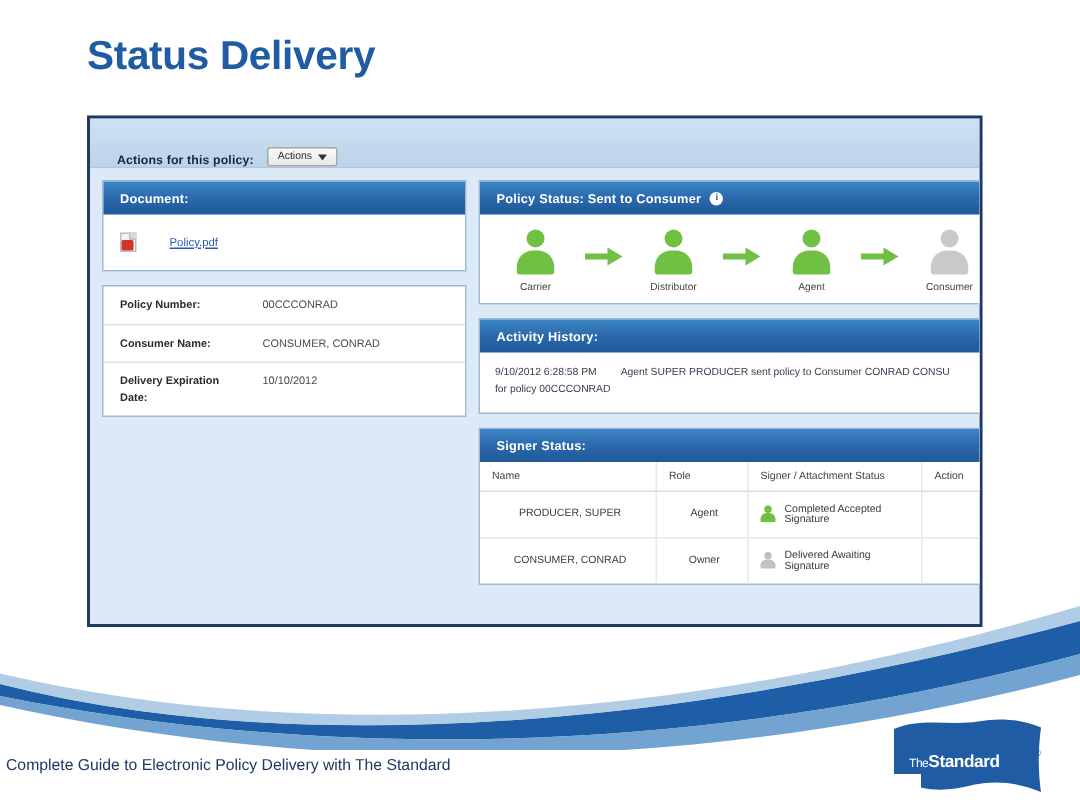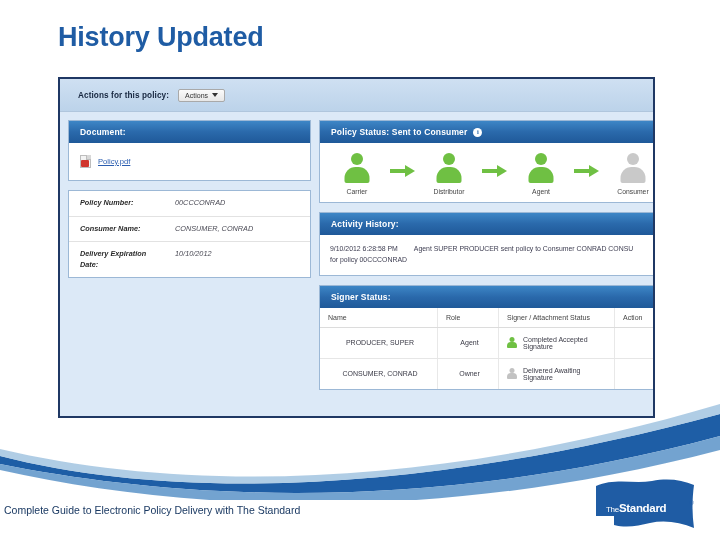--- a/index.html
+++ b/index.html
@@ -37,21 +37,21 @@
     border: 2px solid #1f3864;
     background: #dce9f7;
     box-sizing: border-box;
     overflow: hidden;
   }
 
   .actions-bar {
     height: 33px;
     background: linear-gradient(to bottom, #cfe0f2 0%, #bcd3ea 100%);
     display: flex;
-    align-items: center;
+    align-items: flex-end;
     padding-left: 18px;
     box-sizing: border-box;
     border-bottom: 1px solid #b0c6dd;
   }
   .actions-label {
     font-size: 8.2px;
     font-weight: bold;
     color: #16263f;
     letter-spacing: 0.1px;
   }
@@ -105,21 +105,21 @@
     align-items: center;
     gap: 6px;
     text-align: right;
   }
   .panel-body { padding: 0; }
 
   
   .doc-row {
     display: flex;
     align-items: center;
-    gap: 7px;
+    gap: 22px;
     padding: 8px 11px 9px 11px;
     height: 20px;
   }
   .pdf-icon {
     width: 11px; height: 13px;
     position: relative;
     flex: 0 0 11px;
   }
   .pdf-icon .sheet {
     position: absolute; inset: 0;
@@ -140,21 +140,21 @@
     border-radius: 1px;
   }
   .doc-link {
     font-size: 7.6px;
     color: #2a5db0;
     text-decoration: underline;
   }
 
   
   .sum-table { width: 100%; border-collapse: collapse; }
-  .sum-table tr { border-bottom: 1px solid #e2e2e2; font-style: italic; }
+  .sum-table tr { border-bottom: 1px solid #e2e2e2; }
   .sum-table tr:last-child { border-bottom: none; }
   .sum-table td {
     font-size: 7.3px;
     color: #333;
     padding: 7px 4px 7px 11px;
     vertical-align: top;
     line-height: 1.45;
   }
   .sum-table td.lbl { font-weight: bold; color: #2b2b2b; width: 85px; }
   .sum-table td.val { color: #4a4a55; padding-left: 6px; }
@@ -306,21 +306,21 @@
     position: absolute;
     right: 4px;
     top: 22px;
     color: #1f5ca4;
     font-size: 6px;
   }
 </style>
 </head>
 <body>
 
-<div class="slide-title">History Updated</div>
+<div class="slide-title">Status Delivery</div>
 
 <div class="shot">
 
   <div class="actions-bar">
     <span class="actions-label">Actions for this policy:</span>
     <span class="actions-btn">
       <span>Actions</span>
       <span class="caret"></span>
     </span>
   </div>

